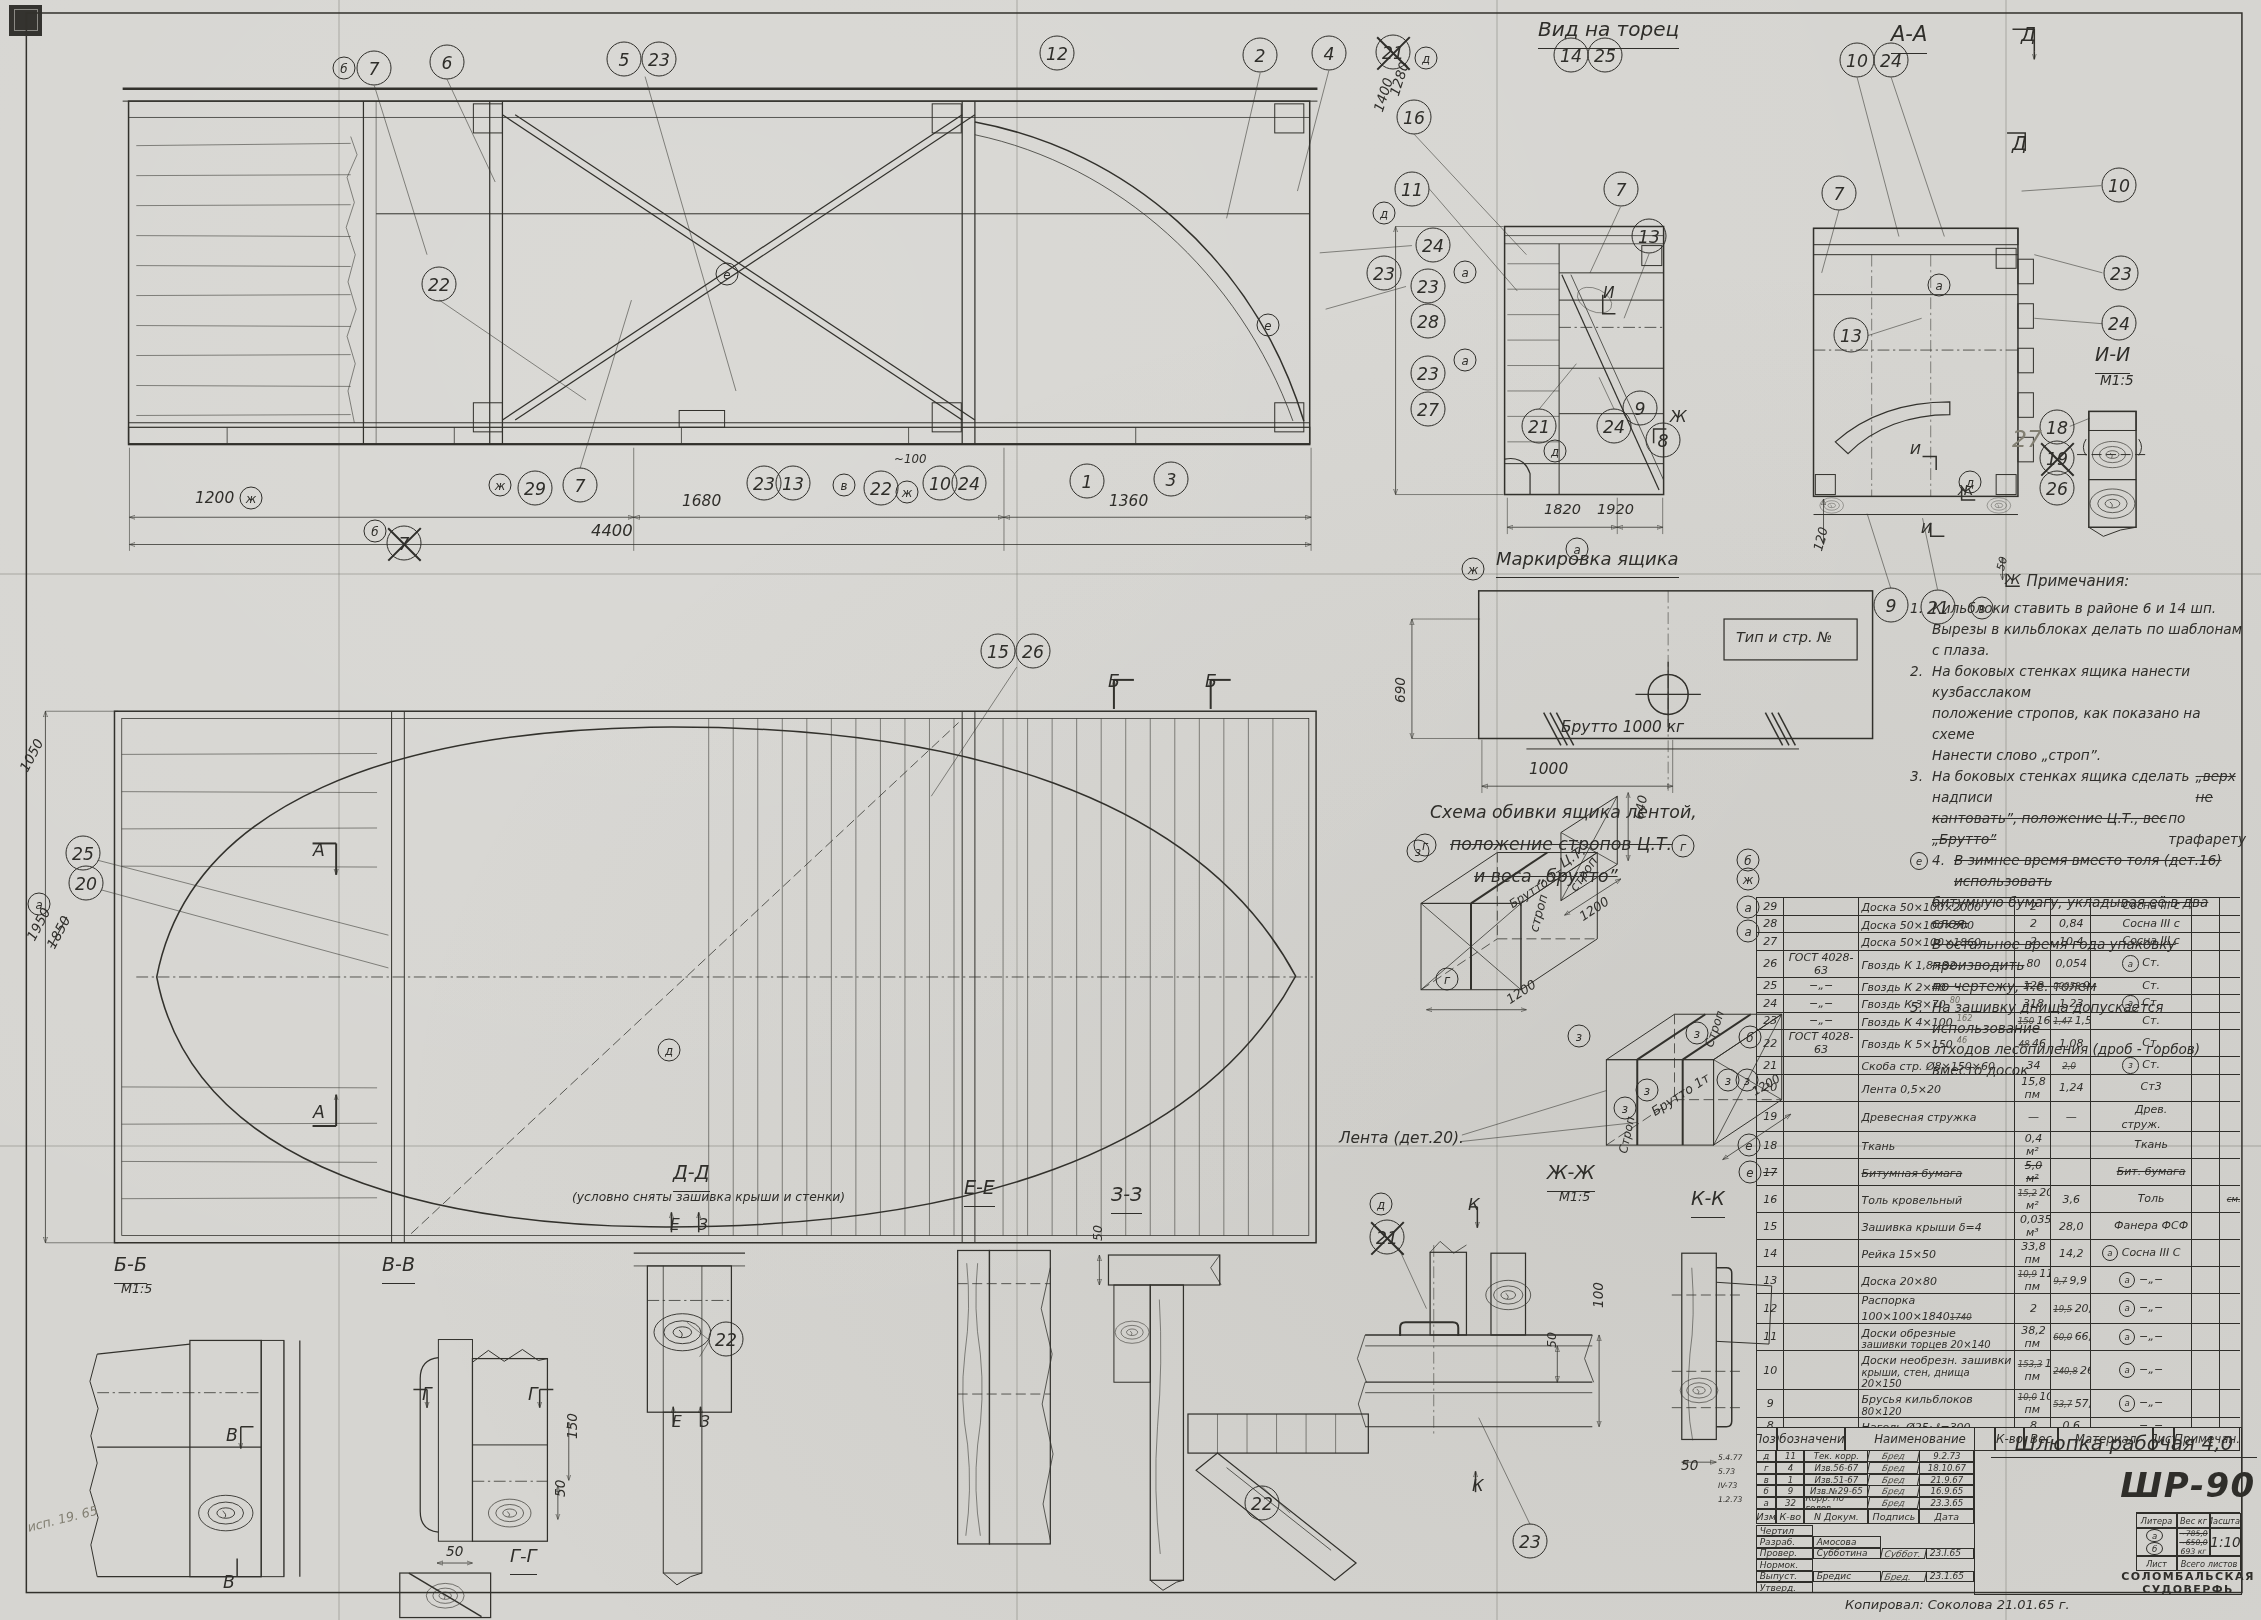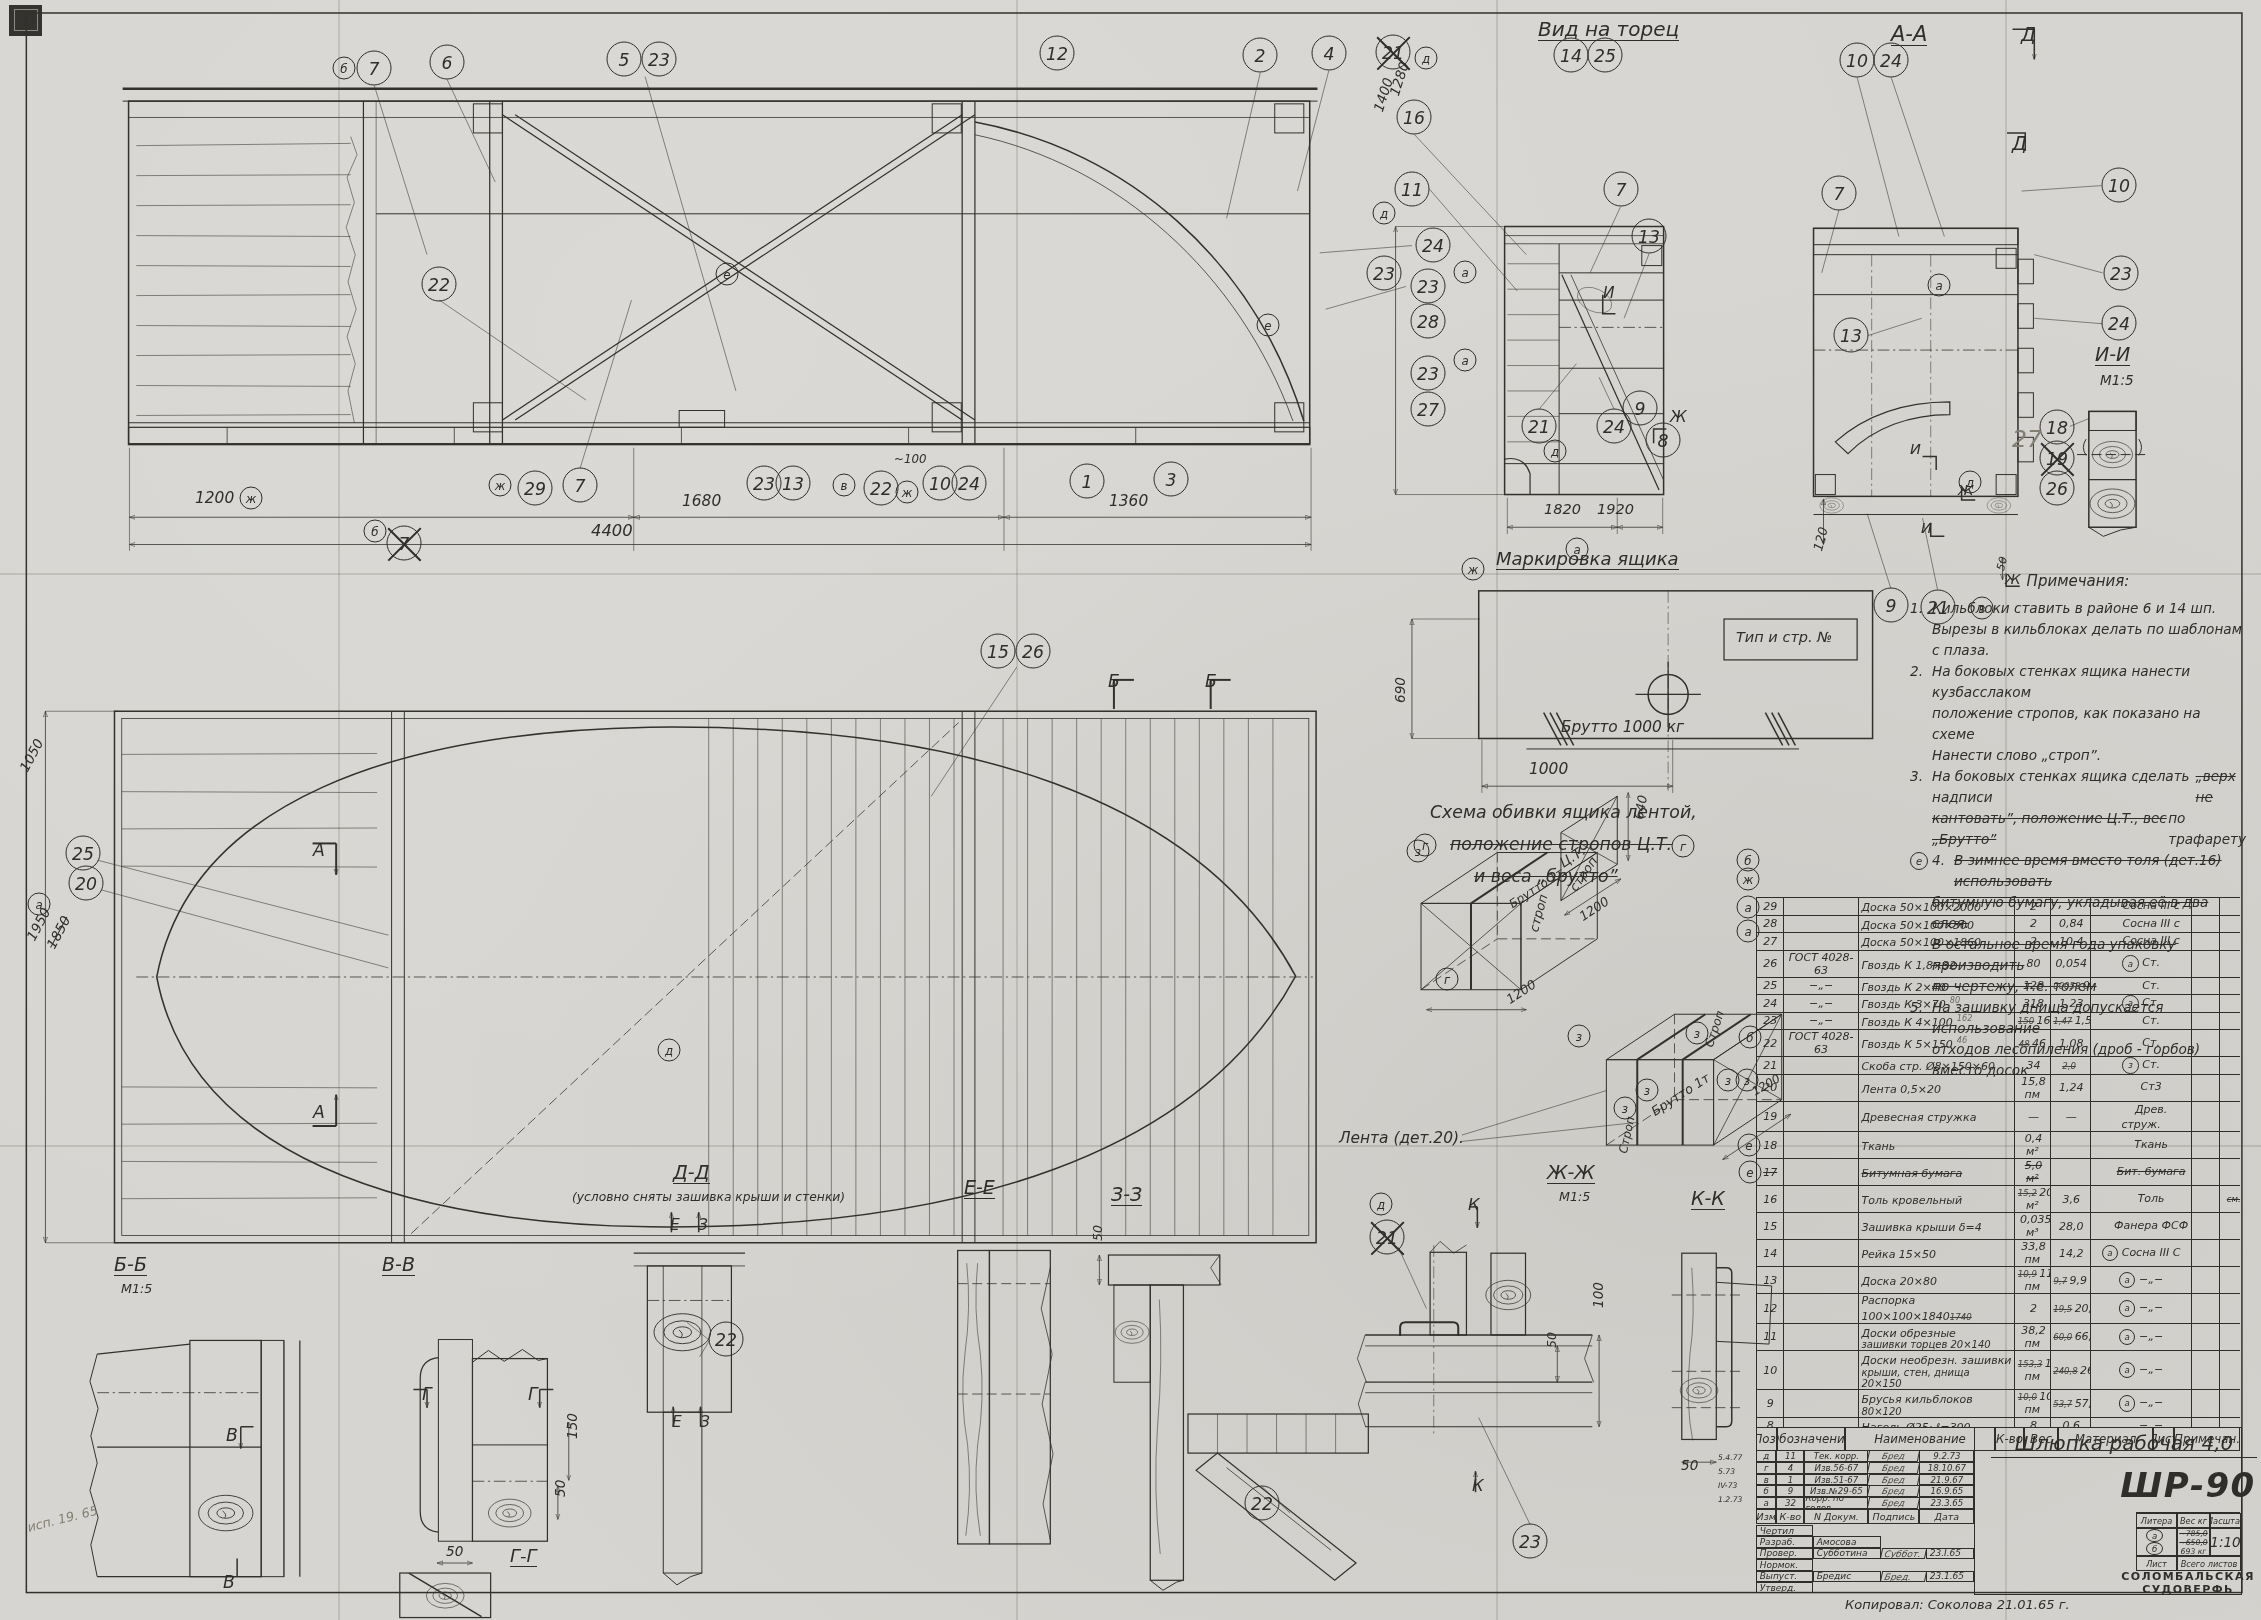--- a/index.html
+++ b/index.html
@@ -10,21 +10,21 @@
     font-family:"DejaVu Sans",sans-serif;overflow:hidden;color:#2f2e2a;}
   .fold{position:absolute;background:rgba(110,108,100,.22);}
   .fold.v{width:1.8px;top:0;bottom:0;}
   .fold.h{height:1.8px;left:0;right:0;}
   #lw{position:absolute;left:0;top:0;}
   #lw line,#lw path,#lw rect,#lw polyline,#lw ellipse,#lw circle{stroke:#32312c;fill:none;}
   .w1{stroke-width:1.2px}.w15{stroke-width:1.7px}.w2{stroke-width:2.2px}
   .w25{stroke-width:2.7px}.w3{stroke-width:3.3px}.w4{stroke-width:4.4px}.w5{stroke-width:5.5px}
   .dsh{stroke-dasharray:22 10}.dd{stroke-dasharray:26 8 5 8}.dim{stroke-width:1.7px}
   .ann{position:absolute;font-style:italic;white-space:pre;transform-origin:left top;line-height:1.05;}
-  .ann.u{border-bottom:1.4px solid #2f2e2a;padding-bottom:0;}
+  .ann.u{border-bottom:1.4px solid #2f2e2a;padding-bottom:8px;}
   .ann.struck{text-decoration:line-through;text-decoration-thickness:1.4px;}
   .ann.pencil{color:#83816f7a;color:#827f72;}
   .co{position:absolute;border:1.5px solid #2f2e2a;border-radius:50%;width:33px;height:33px;
       display:flex;align-items:center;justify-content:center;font-size:17.3px;font-style:italic;
       transform:translate(-50%,-50%);}
   .co.sm{width:21px;height:21px;font-size:11.8px;border-width:1.2px;}
   .co.crossed::before,.co.crossed::after{content:"";position:absolute;left:-6.4px;right:-6.4px;top:50%;
       height:1.8px;background:#2f2e2a;}
   .co.crossed::before{transform:rotate(45deg);}  .co.crossed::after{transform:rotate(-45deg);}
   

